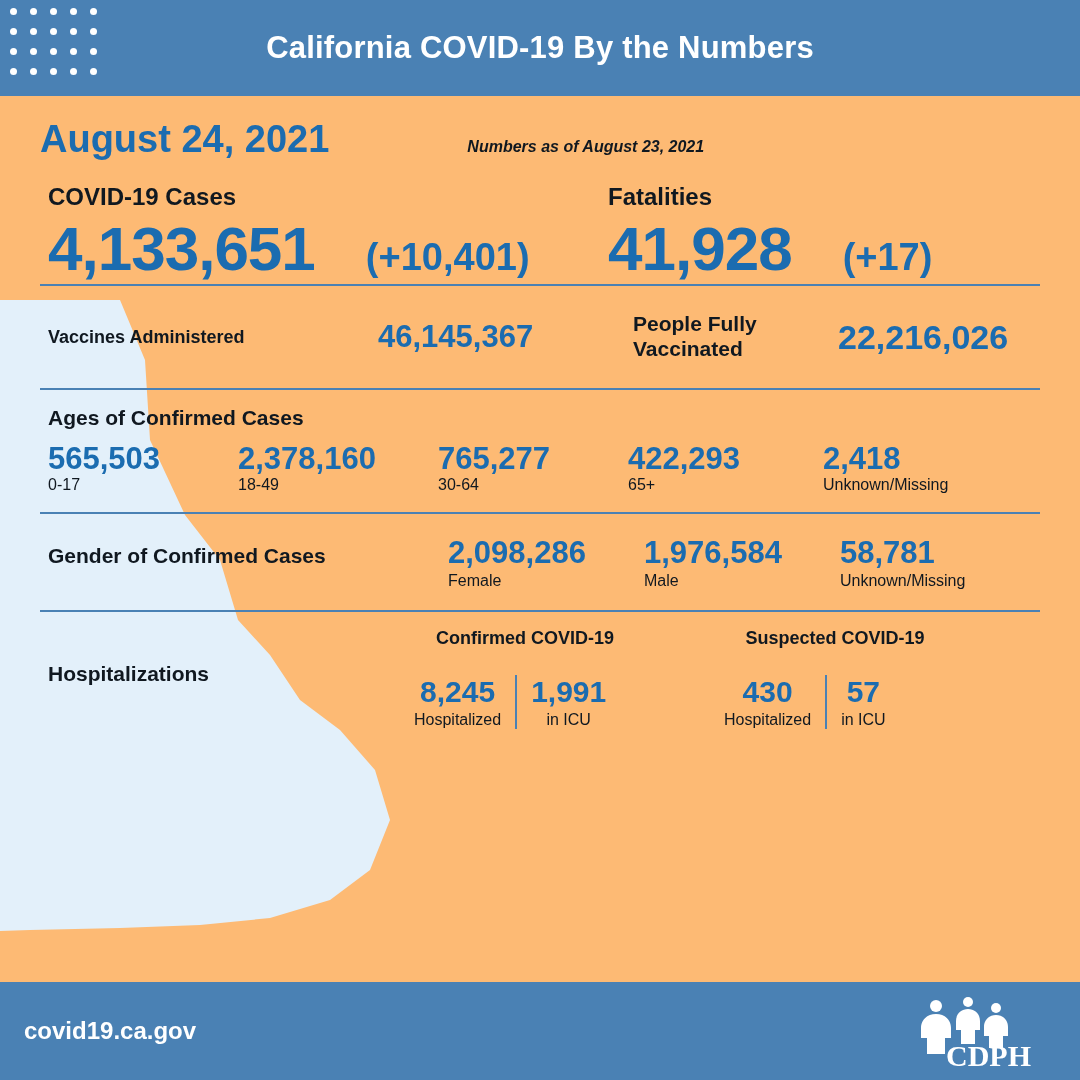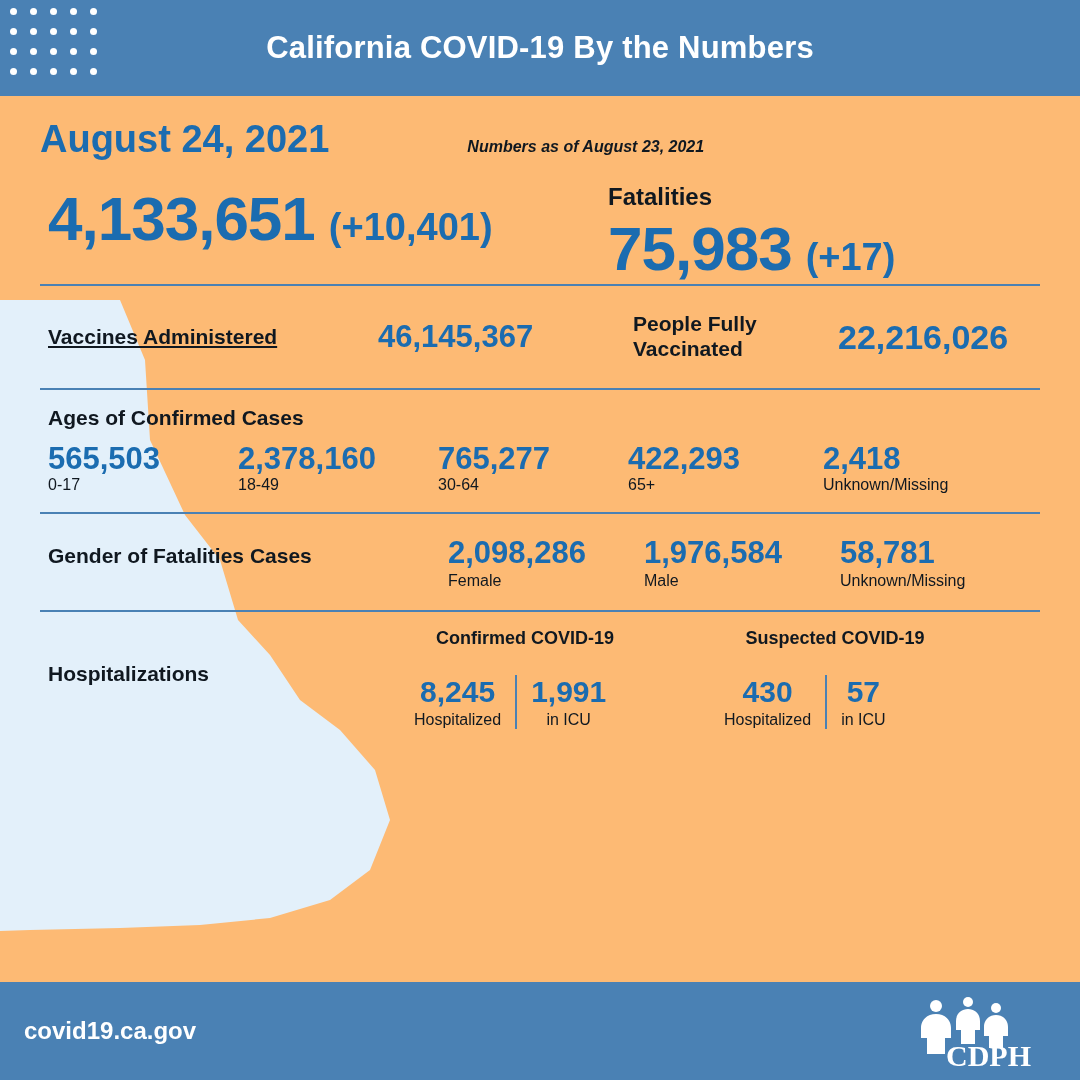--- a/index.html
+++ b/index.html
@@ -92,20 +92,21 @@
   .top-stat-label {
     color: #101820;
     font-size: 24px;
     font-weight: bold;
     margin-bottom: 2px;
   }
   .top-stat-label.right { text-align: left; }
   .top-stat-nums {
     display: flex;
     align-items: baseline;
+    gap: 37px;
   }
   .top-stat-value {
     color: #1b6cb0;
     font-size: 62px;
     font-weight: bold;
     letter-spacing: -1px;
   }
   .top-stat-delta {
     color: #1b6cb0;
     font-size: 38px;
@@ -122,24 +123,23 @@
 
   
   .vax-row {
     display: flex;
     align-items: center;
     height: 102px;
     padding-left: 8px;
   }
   .vax-label {
     color: #101820;
-    font-size: 21px;
+    font-size: 18px;
     font-weight: bold;
     width: 330px;
-    text-decoration: underline;
   }
   .vax-value {
     color: #1b6cb0;
     font-size: 31px;
     font-weight: bold;
     width: 255px;
   }
   .vax-label2 {
     color: #101820;
     font-size: 21px;
@@ -318,29 +318,30 @@
 
   <div class="content">
 
     <div class="row-date">
       <div class="big-date">August 24, 2021</div>
       <div class="as-of">Numbers as of August 23, 2021</div>
     </div>
 
     <div class="top-stats">
       <div class="top-stat cases">
+        <div class="top-stat-label">COVID-19 Cases</div>
         <div class="top-stat-nums">
           <span class="top-stat-value">4,133,651</span>
           <span class="top-stat-delta">(+10,401)</span>
         </div>
       </div>
       <div class="top-stat">
         <div class="top-stat-label right">Fatalities</div>
         <div class="top-stat-nums">
-          <span class="top-stat-value">75,983</span>
+          <span class="top-stat-value">41,928</span>
           <span class="top-stat-delta">(+17)</span>
         </div>
       </div>
     </div>
 
     <hr class="rule">
 
     <div class="sec vax-row">
       <div class="vax-label">Vaccines Administered</div>
       <div class="vax-value">46,145,367</div>
@@ -372,21 +373,21 @@
         <div class="age-col">
           <div class="age-num">2,418</div>
           <div class="age-label">Unknown/Missing</div>
         </div>
       </div>
     </div>
 
     <hr class="rule">
 
     <div class="sec gender">
-      <div class="gender-title">Gender of Fatalities Cases</div>
+      <div class="gender-title">Gender of Confirmed Cases</div>
       <div class="gender-col">
         <div class="gender-num">2,098,286</div>
         <div class="gender-label">Female</div>
       </div>
       <div class="gender-col">
         <div class="gender-num">1,976,584</div>
         <div class="gender-label">Male</div>
       </div>
       <div class="gender-col last">
         <div class="gender-num">58,781</div>

